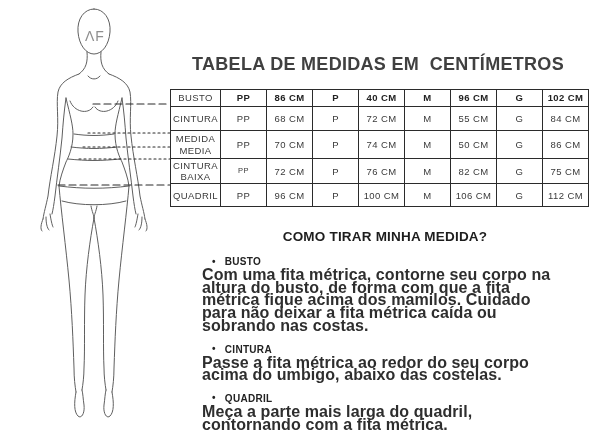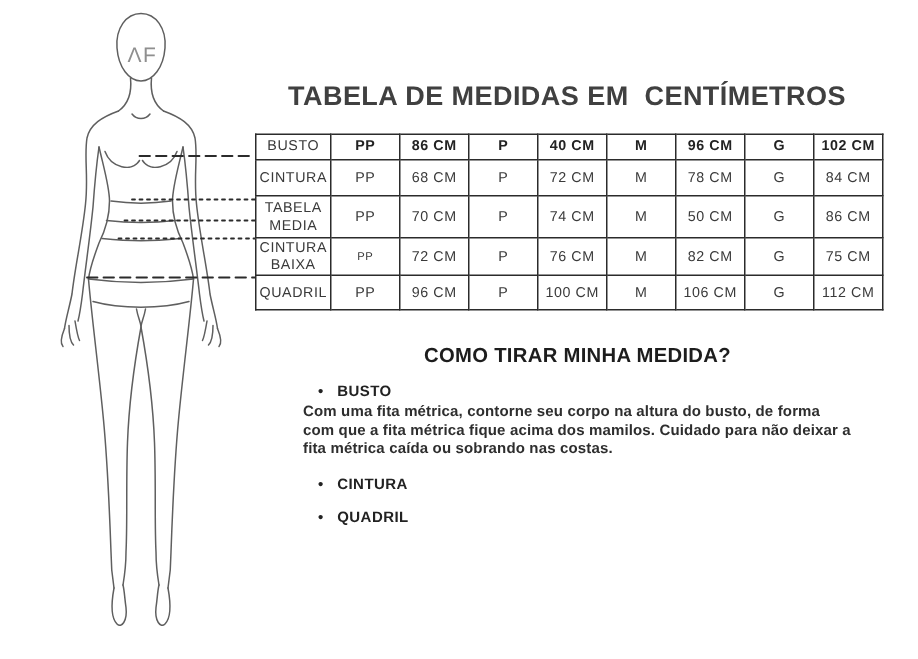--- a/index.html
+++ b/index.html
@@ -51,21 +51,21 @@
     letter-spacing:0.2px; margin-bottom:12px;
   }
   .ins-item { margin-bottom:11px; }
   .ins-head {
     display:flex; align-items:center; gap:9px; margin-left:10px;
     font-size:10px; font-weight:700; color:#222; letter-spacing:0.3px;
     margin-bottom:2px;
   }
   .bullet { font-size:10px; line-height:10px; }
   .ins-text {
-    font-size:10px; font-weight:700; color:#2e2e2e;
+    font-size:16px; font-weight:700; color:#2e2e2e;
     line-height:12.7px; letter-spacing:0.1px;
   }
 </style>
 </head>
 <body>
 
 <div class="page">
 
   <svg class="figure-svg" width="170" height="439" viewBox="0 0 170 439">
     <g>
@@ -145,26 +145,26 @@
           <td>G</td>
           <td>102 CM</td>
         </tr>
         <tr>
           <td>CINTURA</td>
           <td>PP</td>
           <td>68 CM</td>
           <td>P</td>
           <td>72 CM</td>
           <td>M</td>
-          <td>78 CM</td>
+          <td>55 CM</td>
           <td>G</td>
           <td>84 CM</td>
         </tr>
         <tr>
-          <td>TABELA MEDIA</td>
+          <td>MEDIDA MEDIA</td>
           <td>PP</td>
           <td>70 CM</td>
           <td>P</td>
           <td>74 CM</td>
           <td>M</td>
           <td>50 CM</td>
           <td>G</td>
           <td>86 CM</td>
         </tr>
         <tr>
@@ -200,23 +200,25 @@
             <span class="bullet">•</span>
             <span>BUSTO</span>
           </div>
           <div class="ins-text">Com uma fita métrica, contorne seu corpo na altura do busto, de forma com que a fita métrica fique acima dos mamilos. Cuidado para não deixar a fita métrica caída ou sobrando nas costas.</div>
         </div>
         <div class="ins-item">
           <div class="ins-head">
             <span class="bullet">•</span>
             <span>CINTURA</span>
           </div>
+          <div class="ins-text">Passe a fita métrica ao redor do seu corpo acima do umbigo, abaixo das costelas.</div>
         </div>
         <div class="ins-item">
           <div class="ins-head">
             <span class="bullet">•</span>
             <span>QUADRIL</span>
           </div>
+          <div class="ins-text">Meça a parte mais larga do quadril, contornando com a fita métrica.</div>
         </div>
       </div>
   </div>
 
 </div>
 
 </body></html>

